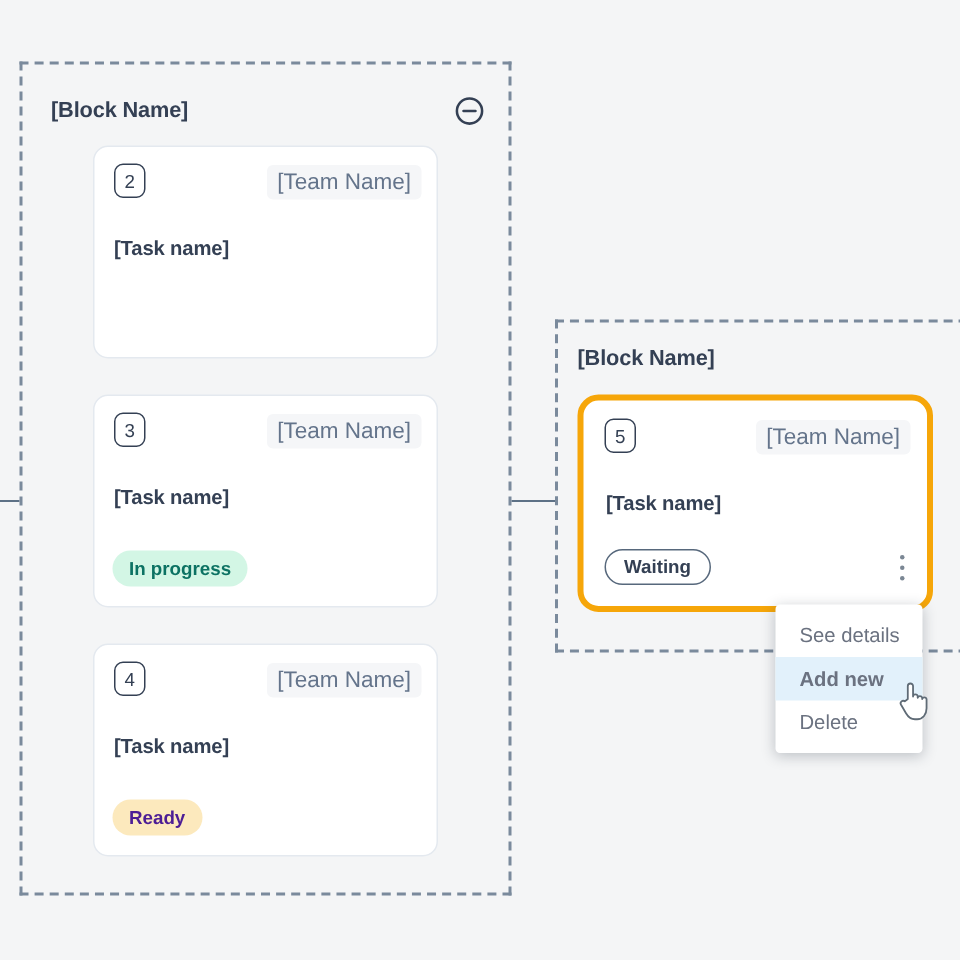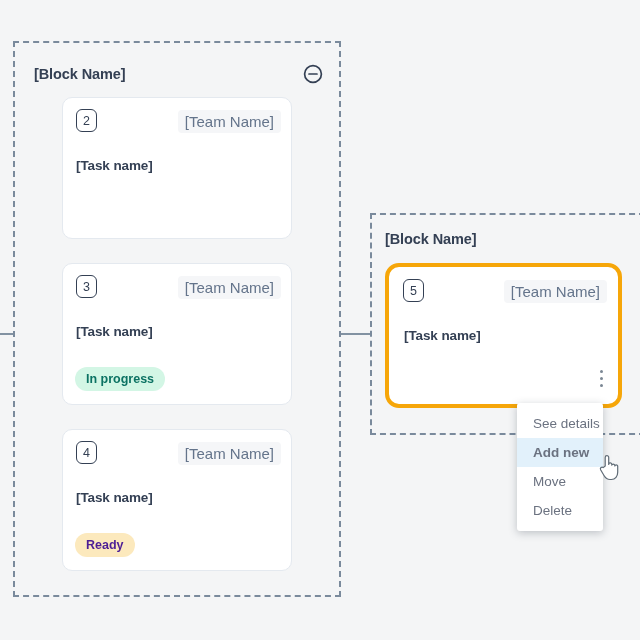--- a/index.html
+++ b/index.html
@@ -179,21 +179,21 @@
     background: #7b8794;
     margin-bottom: 3.6px;
   }
   .kebab i:last-child { margin-bottom: 0; }
 
   
   .context-menu {
     position: absolute;
     left: 517px;
     top: 403px;
-    width: 86px;
+    width: 98px;
     background: #ffffff;
     border-radius: 3px;
     box-shadow: 0 2px 9px rgba(30,41,59,0.26);
     padding: 6px 0;
     z-index: 20;
   }
   .menu-item {
     font-size: 13.5px;
     color: #6b7280;
     padding: 7px 16px;
@@ -265,31 +265,31 @@
   </div>
 
   <div class="block block-right">
     <div class="block-title">[Block Name]</div>
   </div>
 
   <div class="card-highlight">
     <div class="card-num">5</div>
     <div class="team-chip">[Team Name]</div>
     <div class="task-name">[Task name]</div>
+    <div class="status-pill pill-waiting">Waiting</div>
     <div class="kebab">
       <i></i>
       <i></i>
       <i></i>
     </div>
   </div>
 
   <div class="context-menu">
     <div class="menu-item">See details</div>
     <div class="menu-item active">Add new</div>
-    <div class="menu-item">Move</div>
     <div class="menu-item">Delete</div>
   </div>
 
   <svg class="cursor-pointer" viewBox="0 0 22 28" width="22" height="28">
     <path d="M7.2 13.0 V4.4 a1.75 1.75 0 0 1 3.5 0 V11.4
              a1.55 1.55 0 0 1 3.1 0 V12.2
              a1.55 1.55 0 0 1 3.0 0 V13.0
              a1.5 1.5 0 0 1 2.9 0 V19.2
              c0 3.9 -2.4 7.3 -6.3 7.3 H12.0
              c-3.1 0 -4.6 -1.6 -6.0 -4.0

